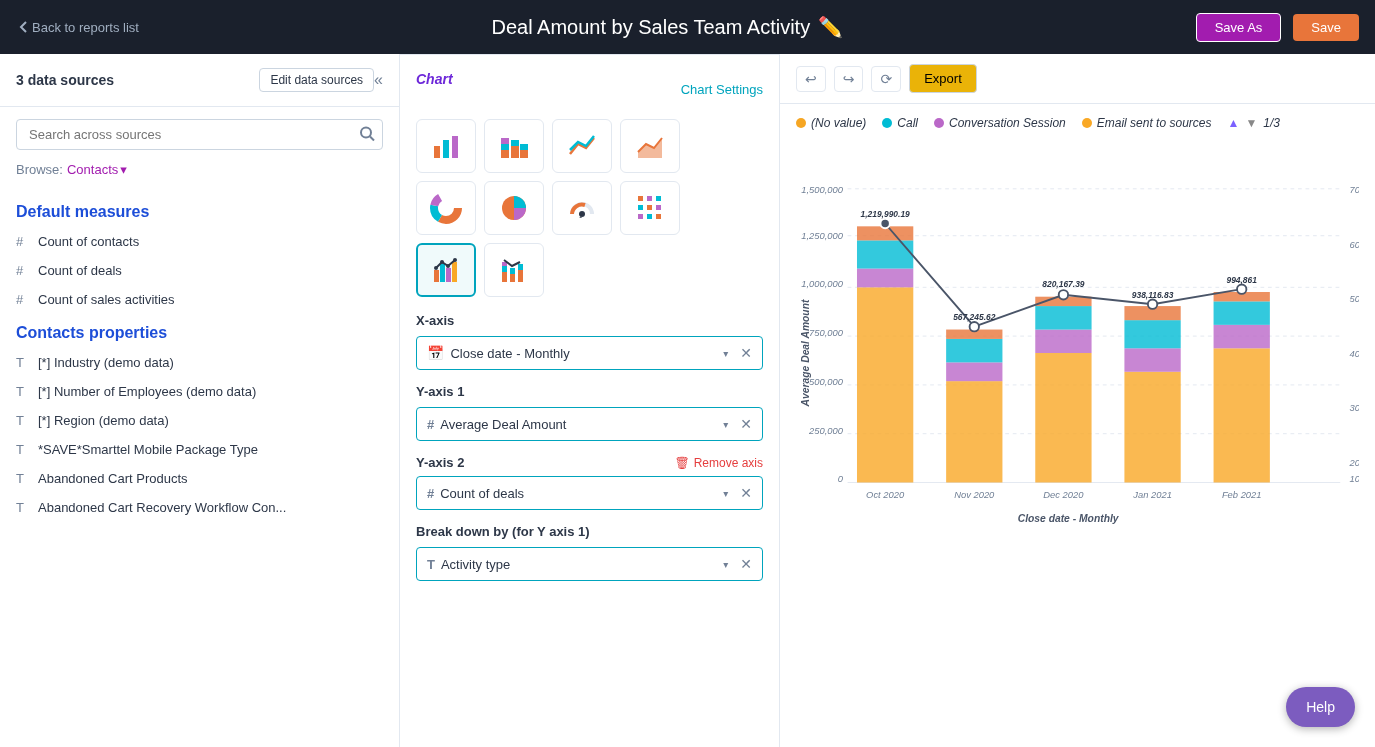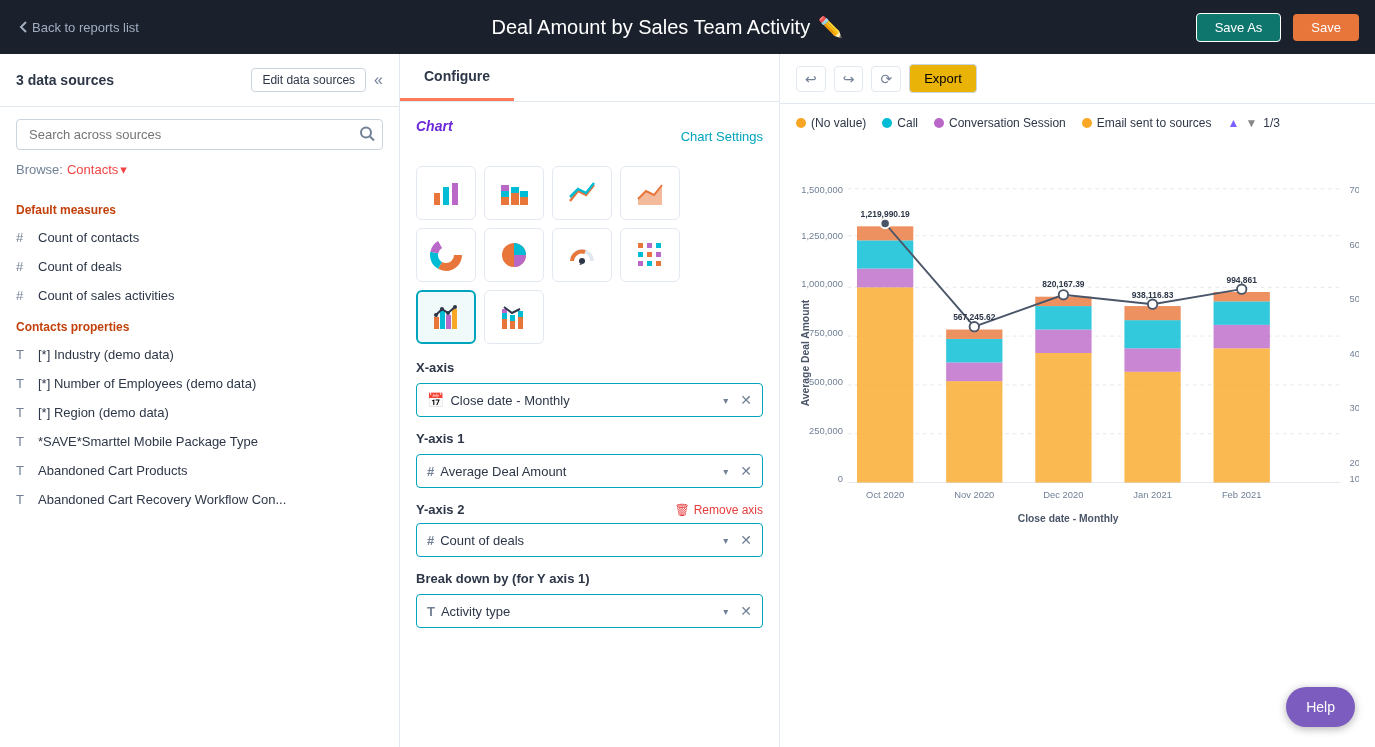--- a/index.html
+++ b/index.html
@@ -4,40 +4,40 @@
   <style>
     * { box-sizing: border-box; margin: 0; padding: 0; }
     body { font-family: -apple-system, BlinkMacSystemFont, 'Segoe UI', Helvetica, Arial, sans-serif; font-size: 13px; background: #f5f8fa; color: #2d3748; height: 747px; overflow: hidden; }
 
     
     .header { background: #1a202c; display: flex; align-items: center; height: 54px; padding: 0 16px; gap: 12px; }
     .back-btn { color: #a0aec0; background: none; border: none; cursor: pointer; display: flex; align-items: center; gap: 0; font-size: 13px; white-space: nowrap; }
     .back-btn svg { width: 16px; height: 16px; }
     .header-title { flex: 1; text-align: center; color: #fff; font-size: 20px; font-weight: 500; display: flex; align-items: center; justify-content: center; gap: 8px; }
     .edit-icon { color: #a0aec0; cursor: pointer; }
-    .save-as-btn { background: #0f766e; border: 1px solid #fff; color: #fff; padding: 6px 18px; border-radius: 4px; cursor: pointer; font-size: 13px; white-space: nowrap; }
+    .save-as-btn { background: #a21caf; border: 1px solid #fff; color: #fff; padding: 6px 18px; border-radius: 4px; cursor: pointer; font-size: 13px; white-space: nowrap; }
     .save-btn { background: #e8753a; border: none; color: #fff; padding: 6px 18px; border-radius: 4px; cursor: pointer; font-size: 13px; white-space: nowrap; }
 
     
     .main { display: flex; height: calc(747px - 54px); }
 
     
     .left-panel { width: 400px; min-width: 400px; background: #fff; border-right: 1px solid #e2e8f0; display: flex; flex-direction: column; overflow: hidden; }
     .left-top { padding: 14px 16px; border-bottom: 1px solid #e2e8f0; display: flex; align-items: center; justify-content: space-between; }
     .data-sources-label { font-size: 14px; font-weight: 600; }
-    .left-top-right { display: flex; align-items: center; gap: 8px; }
+    .left-top-right { display: flex; align-items: center; gap: 0; }
     .edit-data-btn { border: 1px solid #cbd5e0; background: #fff; padding: 4px 10px; border-radius: 4px; cursor: pointer; font-size: 12px; color: #2d3748; }
     .collapse-btn { background: none; border: none; cursor: pointer; color: #718096; font-size: 16px; }
     .search-box { margin: 12px 16px; position: relative; }
     .search-box input { width: 100%; border: 1px solid #cbd5e0; border-radius: 4px; padding: 7px 36px 7px 12px; font-size: 13px; outline: none; }
     .search-icon-btn { position: absolute; right: 8px; top: 50%; transform: translateY(-50%); background: none; border: none; cursor: pointer; color: #718096; }
     .browse-row { padding: 0 16px 8px; display: flex; align-items: flex-end; gap: 4px; font-size: 13px; color: #718096; }
-    .browse-contacts { color: #ef4444; font-weight: 500; cursor: pointer; display: flex; align-items: center; gap: 2px; }
+    .browse-contacts { color: #a21caf; font-weight: 500; cursor: pointer; display: flex; align-items: center; gap: 2px; }
     .left-list { overflow-y: auto; flex: 1; padding: 8px 0; }
-    .section-title { padding: 10px 16px 6px; font-size: 12px; font-weight: 700; color: #c2410c; }
+    .section-title { padding: 10px 16px 6px; font-size: 16px; font-weight: 700; color: #1d4ed8; }
     .list-item { padding: 7px 16px; display: flex; align-items: center; gap: 8px; cursor: pointer; font-size: 13px; color: #2d3748; }
     .item-prefix { color: #718096; font-size: 13px; font-weight: 500; min-width: 14px; }
 
     
     .center-panel { width: 380px; min-width: 380px; background: #fff; border-right: 1px solid #e2e8f0; display: flex; flex-direction: column; }
     .tabs { display: flex; border-bottom: 1px solid #e2e8f0; }
     .tab { padding: 14px 24px; font-size: 14px; cursor: pointer; color: #718096; border-bottom: 3px solid transparent; }
     .tab.active { color: #2d3748; font-weight: 600; border-bottom: 3px solid #ff7a59; }
     .center-content { padding: 16px; overflow-y: auto; flex: 1; }
     .section-label { font-size: 14px; font-weight: 700; color: #6d28d9; margin-bottom: 20px; font-style: italic; }
@@ -65,21 +65,21 @@
     
     .right-panel { flex: 1; background: #fff; display: flex; flex-direction: column; overflow: hidden; }
     .right-toolbar { display: flex; align-items: center; padding: 10px 16px; border-bottom: 1px solid #e2e8f0; gap: 8px; }
     .toolbar-btn { background: none; border: 1px solid #e2e8f0; border-radius: 4px; padding: 4px 8px; cursor: pointer; color: #718096; font-size: 14px; }
     .refresh-checkbox { display: flex; align-items: center; gap: 8px; flex: 1; margin-left: 8px; }
     .checkbox-sq { width: 18px; height: 18px; border: 2px solid #00a4bd; border-radius: 3px; background: #00a4bd; display: flex; align-items: center; justify-content: center; cursor: pointer; }
     .checkbox-sq svg { color: #fff; }
     .export-btn { border: 1px solid #cbd5e0; background: #eab308; padding: 6px 14px; border-radius: 4px; cursor: pointer; font-size: 13px; }
 
     
-    .chart-area { flex: 1; padding: 12px 16px 0; overflow: hidden; }
+    .chart-area { flex: 1; padding: 12px 16px 0; overflow: hidden; font-style: italic; }
     .chart-legend { display: flex; align-items: center; gap: 16px; margin-bottom: 8px; flex-wrap: wrap; }
     .legend-item { display: flex; align-items: center; gap: 5px; font-size: 12px; }
     .legend-dot { width: 10px; height: 10px; border-radius: 50%; }
     .pagination { font-size: 12px; color: #2d3748; display: flex; align-items: center; gap: 4px; }
 
     
     .chart-svg-container { width: 100%; height: 430px; }
 
     
     .help-btn { position: fixed; bottom: 20px; right: 20px; background: #7c5cbf; color: #fff; border: none; border-radius: 24px; padding: 12px 20px; cursor: pointer; font-size: 14px; font-weight: 500; box-shadow: 0 2px 8px rgba(0,0,0,0.3); }
@@ -165,21 +165,20 @@
         </div>
       <div class="list-item">
           <span class="item-prefix">T</span>
           <span>Abandoned Cart Recovery Workflow Con...</span>
         </div>
     </div>
   </div>
 
   <div class="center-panel">
     <div class="tabs">
-      <div class="tab active">Configure</div>
     </div>
     <div class="center-content">
       <div class="chart-header">
         <span class="section-label">Chart</span>
         <span class="chart-settings-link">Chart Settings</span>
       </div>
 
       <div class="chart-icons">
 
         <button class="chart-icon-btn">

